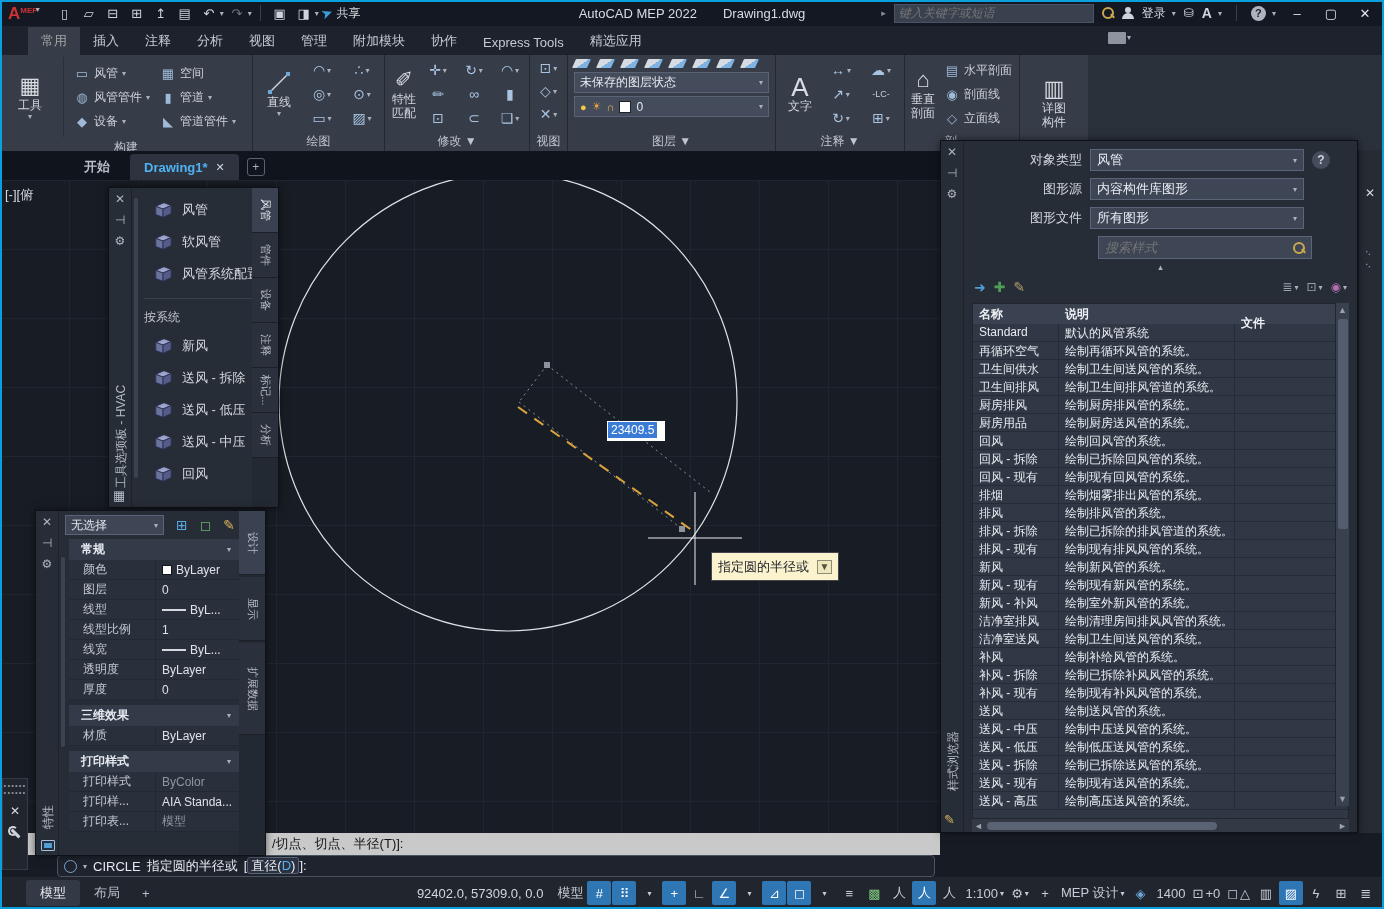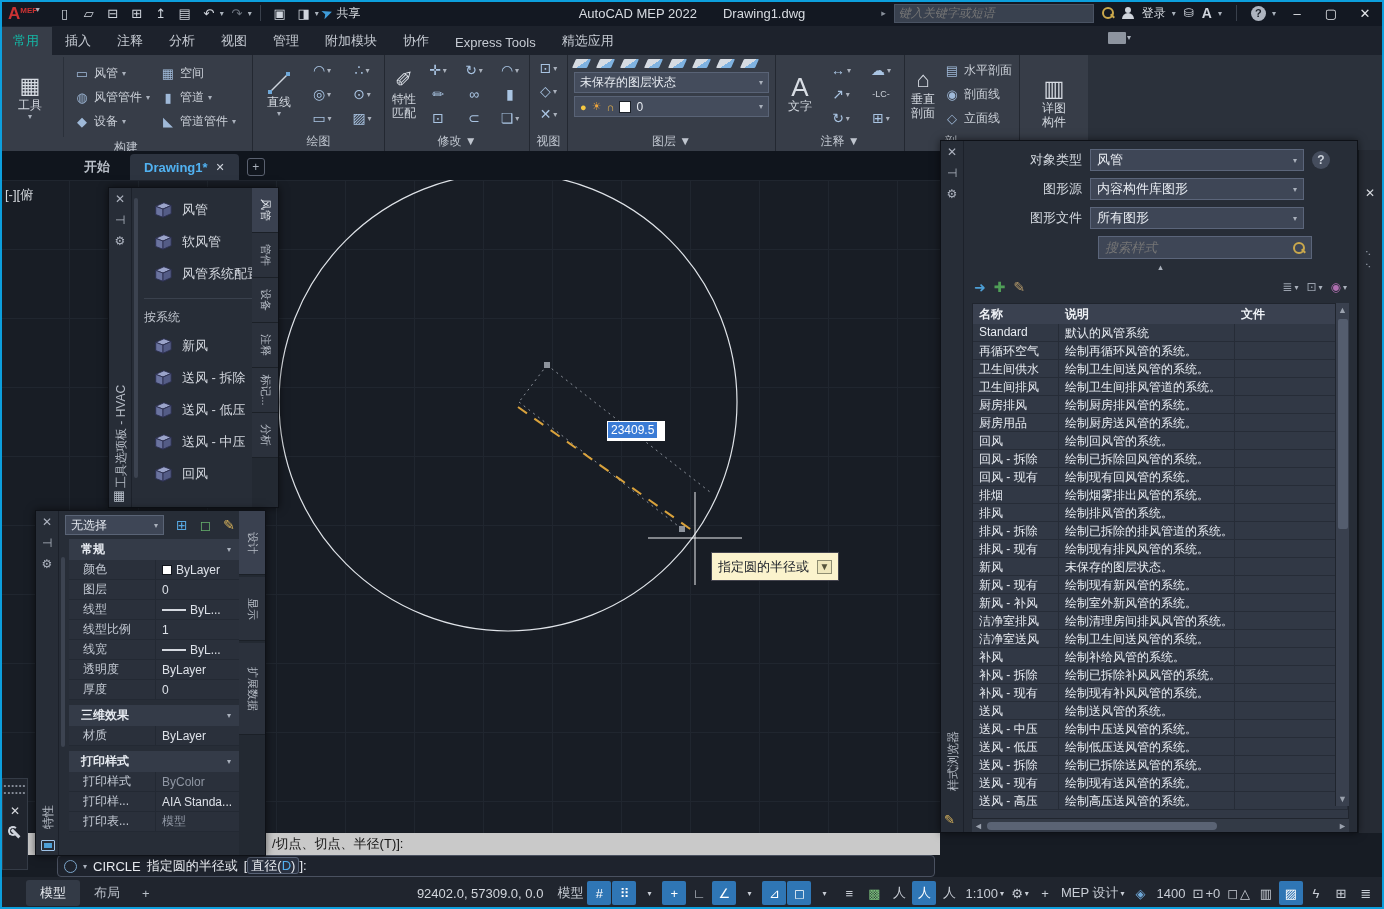--- a/index.html
+++ b/index.html
@@ -30,21 +30,21 @@
   .person{width:12px;height:12px;position:relative;}
   .person::before{content:"";position:absolute;left:3px;top:0;width:6px;height:6px;border-radius:50%;background:#cfd4dc;}
   .person::after{content:"";position:absolute;left:0;top:6px;width:12px;height:6px;border-radius:6px 6px 0 0;background:#cfd4dc;}
   .signin{color:#d6dae0;font-size:12px;}
   .helpc{width:15px;height:15px;border-radius:50%;background:#aeb4bf;color:#1a1f28;font-weight:bold;font-size:11px;display:flex;align-items:center;justify-content:center;}
   .winbtn{width:26px;height:20px;display:flex;align-items:center;justify-content:center;color:#e3e6ea;font-size:13px;cursor:pointer;}
 
   
   .ribbontabs{position:absolute;left:0;top:26px;width:100%;height:29px;background:#1d222c;display:flex;align-items:flex-end;z-index:5;}
   .rtab{padding:5px 13px;font-size:13px;color:#c6cbd3;cursor:pointer;}
-  .rtab.active{background:#373d48;color:#14b8a6;}
+  .rtab.active{background:#373d48;color:#a3a3a3;margin-left:28px;}
   .rtab-extra{margin-left:10px;display:flex;align-items:center;gap:3px;color:#aab1bc;padding-bottom:6px;cursor:pointer;}
   .rtab-extra .imgbox{width:18px;height:12px;background:#8d949f;border-radius:1px;}
 
   
   .ribbon{position:absolute;left:0;top:55px;width:100%;height:96px;background:#2b313b;display:flex;z-index:4;}
   .rpanel{height:96px;background:#373d48;border-right:1px solid #232831;display:flex;flex-direction:column;position:relative;flex:none;}
   .rbody{flex:1;display:flex;align-items:center;padding:2px 4px;gap:4px;}
   .rlabel{height:18px;text-align:center;color:#bfc5cе;color:#bfc5ce;font-size:12px;line-height:16px;}
   .bigbtn{display:flex;flex-direction:column;align-items:center;justify-content:center;width:52px;height:72px;cursor:pointer;border-radius:2px;color:#d3d8df;}
   .bigbtn .bi{font-size:22px;line-height:24px;color:#d8dde4;}
@@ -162,21 +162,21 @@
   .tb-arrow{color:#4d9fd6;font-weight:bold;}
   .tb-plus{color:#4f9e57;font-weight:bold;}
   .tb-brush{color:#b59a6a;}
   .tb-gray{color:#9aa1ad;display:flex;align-items:center;gap:2px;}
   .tb-sphere{color:#b06fb0;}
   .sb-table{position:absolute;left:8px;right:8px;top:162px;bottom:13px;border:1px solid #20252e;display:flex;flex-direction:column;overflow:hidden;background:#313845;}
   .sb-thead{display:flex;height:20px;background:#3a4150;color:#eef1f5;font-weight:bold;flex:none;}
   .sb-thead .c{padding:2px 6px;}
   .c.n{width:86px;flex:none;}
   .c.d{width:176px;flex:none;}
-  .c.f{flex:1;}
+  .c.f{flex:1;margin-top:9px;}
   .sb-rows{flex:1;overflow:hidden;position:relative;}
   .srow{display:flex;height:18px;border-bottom:1px solid #262c37;color:#e8ecf2;cursor:pointer;}
   .srow .c{padding:1px 6px;white-space:nowrap;overflow:hidden;border-right:1px solid #262c37;}
   .sb-vscroll{position:absolute;right:8px;top:162px;bottom:26px;width:14px;background:#39404e;border-left:1px solid #20252e;display:flex;flex-direction:column;align-items:center;z-index:2;}
   .vs-arrow{height:14px;color:#9aa1ad;font-size:9px;line-height:14px;cursor:pointer;}
   .vs-thumb{width:10px;height:210px;background:#545d6e;border-radius:2px;margin-top:2px;cursor:pointer;}
   .vs-sp{flex:1;}
   .sb-hscroll{position:absolute;left:8px;right:8px;bottom:0;height:13px;background:#333a46;display:flex;align-items:center;gap:4px;padding:0 2px;}
   .hs-arrow{color:#9aa1ad;font-size:9px;cursor:pointer;}
   .hs-thumb{height:8px;width:230px;background:#5a6374;border-radius:4px;cursor:pointer;}
@@ -1074,21 +1074,21 @@
             </div>
 
             <div class="srow">
               <span class="c n">排风 - 现有</span>
               <span class="c d">绘制现有排风风管的系统。</span>
               <span class="c f"></span>
             </div>
 
             <div class="srow">
               <span class="c n">新风</span>
-              <span class="c d">未保存的图层状态。</span>
+              <span class="c d">绘制新风管的系统。</span>
               <span class="c f"></span>
             </div>
 
 
             <div class="srow">
               <span class="c n">新风 - 现有</span>
               <span class="c d">绘制现有新风管的系统。</span>
               <span class="c f"></span>
             </div>
 

